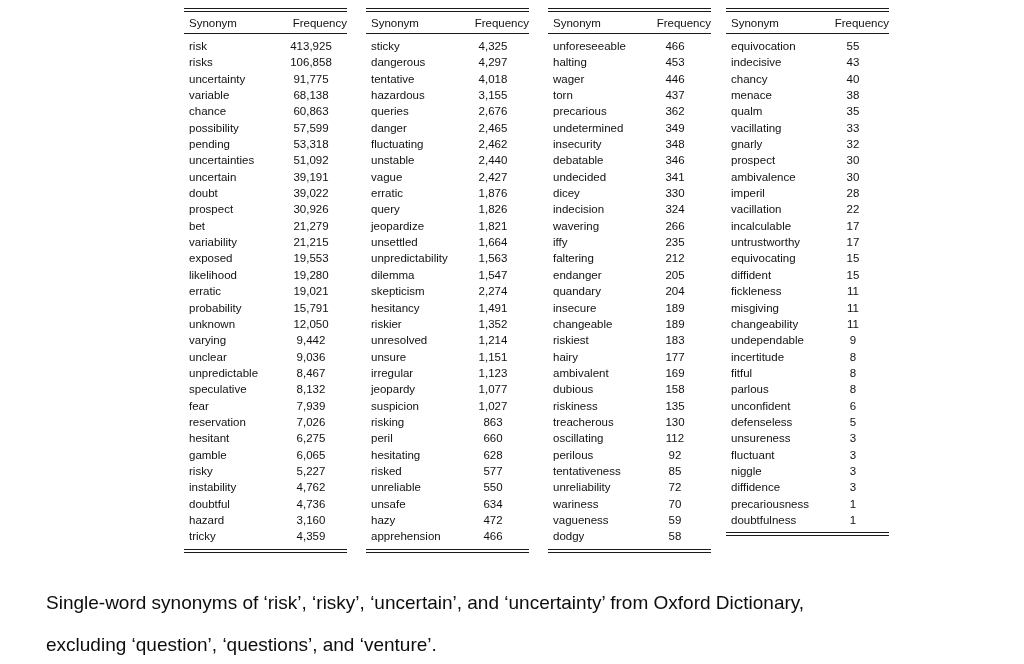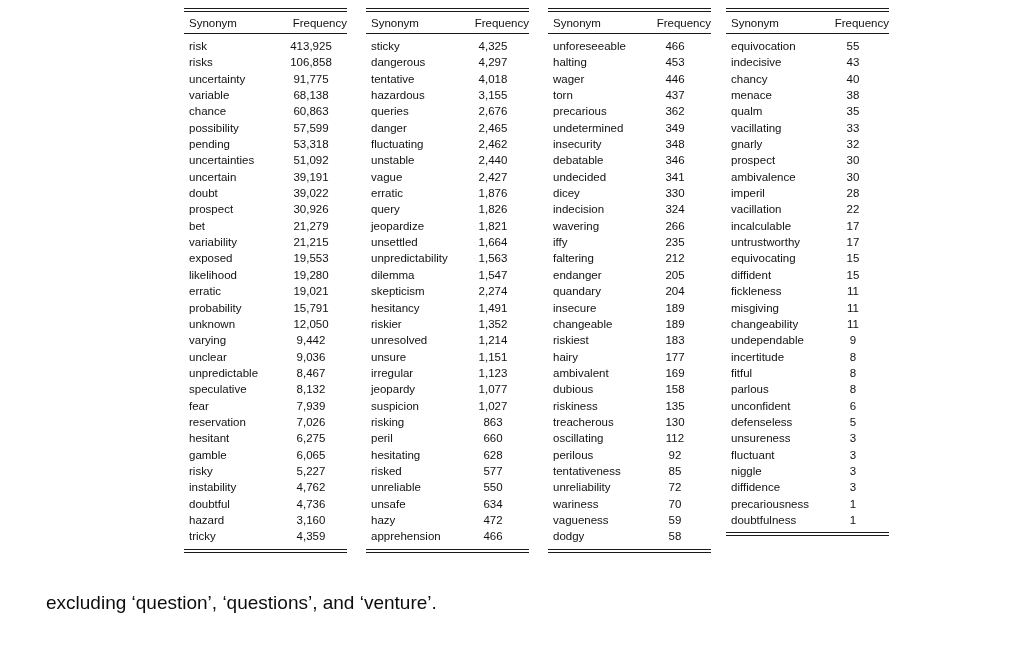--- a/index.html
+++ b/index.html
@@ -624,16 +624,17 @@
         </div>
         <div class="trow">
           <span class="syn">doubtfulness</span>
           <span class="freq">1</span>
         </div>
       </div>
     <div class="double-rule"></div>
   </div>
 
   <div class="caption">
+    <div>Single-word synonyms of ‘risk’, ‘risky’, ‘uncertain’, and ‘uncertainty’ from Oxford Dictionary,</div>
     <div>excluding ‘question’, ‘questions’, and ‘venture’.</div>
   </div>
 
 </div>
 
 </body></html>

